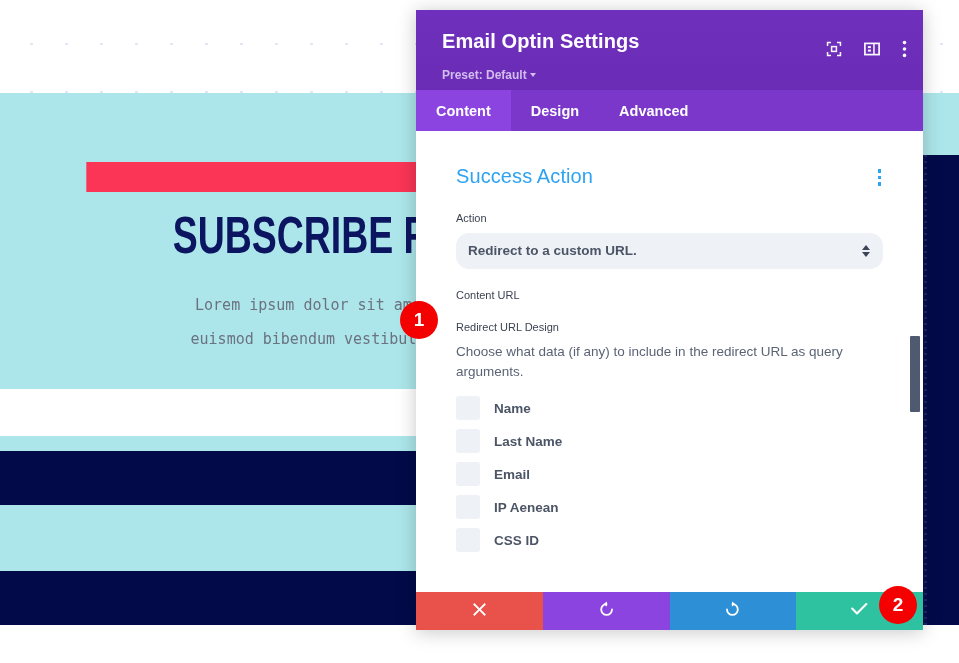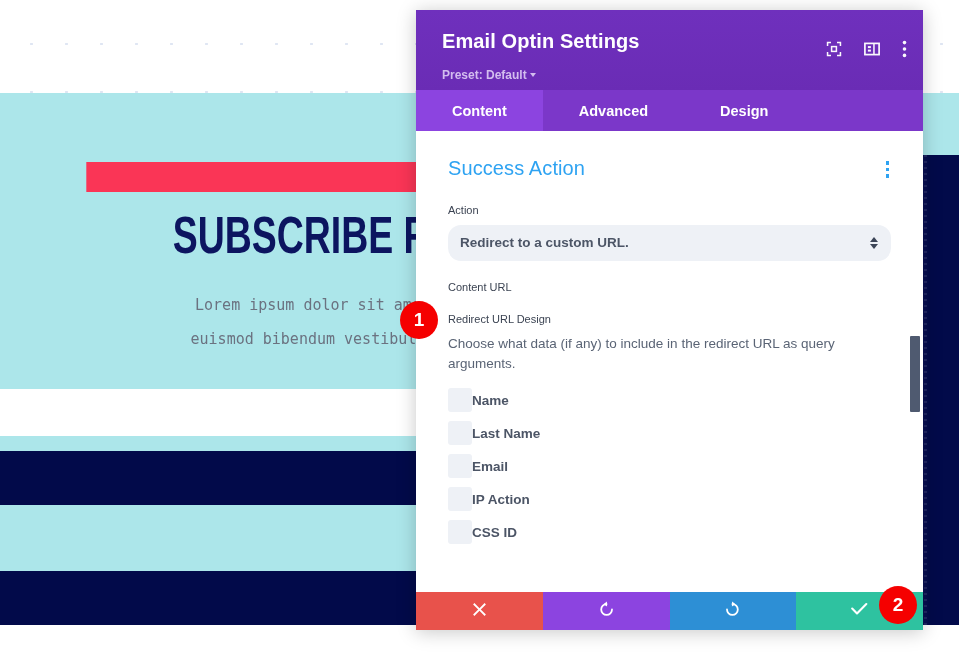--- a/index.html
+++ b/index.html
@@ -181,33 +181,33 @@
     flex: 0 0 auto;
   }
   .tab {
     color: #ffffff;
     font-size: 14.5px;
     font-weight: bold;
     display: flex;
     align-items: center;
     justify-content: center;
     cursor: pointer;
-    padding: 0 36px;
+    padding: 0 20px;
     height: 100%;
     box-sizing: border-box;
     white-space: nowrap;
   }
   .tab.active { background: #8c44e0; }
 
   .modal-body {
     flex: 1 1 auto;
     background: #ffffff;
     position: relative;
     overflow: hidden;
-    padding: 4px;
+    padding: 12px;
   }
   .body-inner { padding: 22px 28px 0 28px; }
 
   .section-head {
     display: flex;
     align-items: flex-start;
     justify-content: space-between;
     margin-bottom: 22px;
   }
   .section-title {
@@ -289,20 +289,21 @@
     color: #5a6475;
     font-size: 13.5px;
     line-height: 20px;
     margin: 2px 0 10px 0;
     max-width: 410px;
   }
 
   .check-row {
     display: flex;
     align-items: center;
+    gap: 14px;
     height: 33px;
     cursor: pointer;
   }
   .check-box {
     width: 24px; height: 24px;
     background: #eef1f6;
     border-radius: 3px;
     flex: 0 0 auto;
   }
   .check-label {
@@ -428,24 +429,24 @@
         </svg>
       </span>
     </div>
   </div>
 
   <div class="modal-tabs">
     <div class="tab active">
       <span>Content</span>
     </div>
     <div class="tab">
+      <span>Design</span>
+    </div>
+    <div class="tab">
       <span>Advanced</span>
-    </div>
-    <div class="tab">
-      <span>Design</span>
     </div>
   </div>
 
   <div class="modal-body">
     <div class="body-inner">
 
       <div class="section-head">
         <div class="section-title">Success Action</div>
         <div class="kebab">
           <i></i>
@@ -480,21 +481,21 @@
         <div class="check-row">
           <span class="check-box"></span>
           <span class="check-label">Last Name</span>
         </div>
         <div class="check-row">
           <span class="check-box"></span>
           <span class="check-label">Email</span>
         </div>
         <div class="check-row">
           <span class="check-box"></span>
-          <span class="check-label">IP Action</span>
+          <span class="check-label">IP Aenean</span>
         </div>
         <div class="check-row">
           <span class="check-box"></span>
           <span class="check-label">CSS ID</span>
         </div>
       </div>
 
     </div>
 
     <div id="modal-scrollbar">

